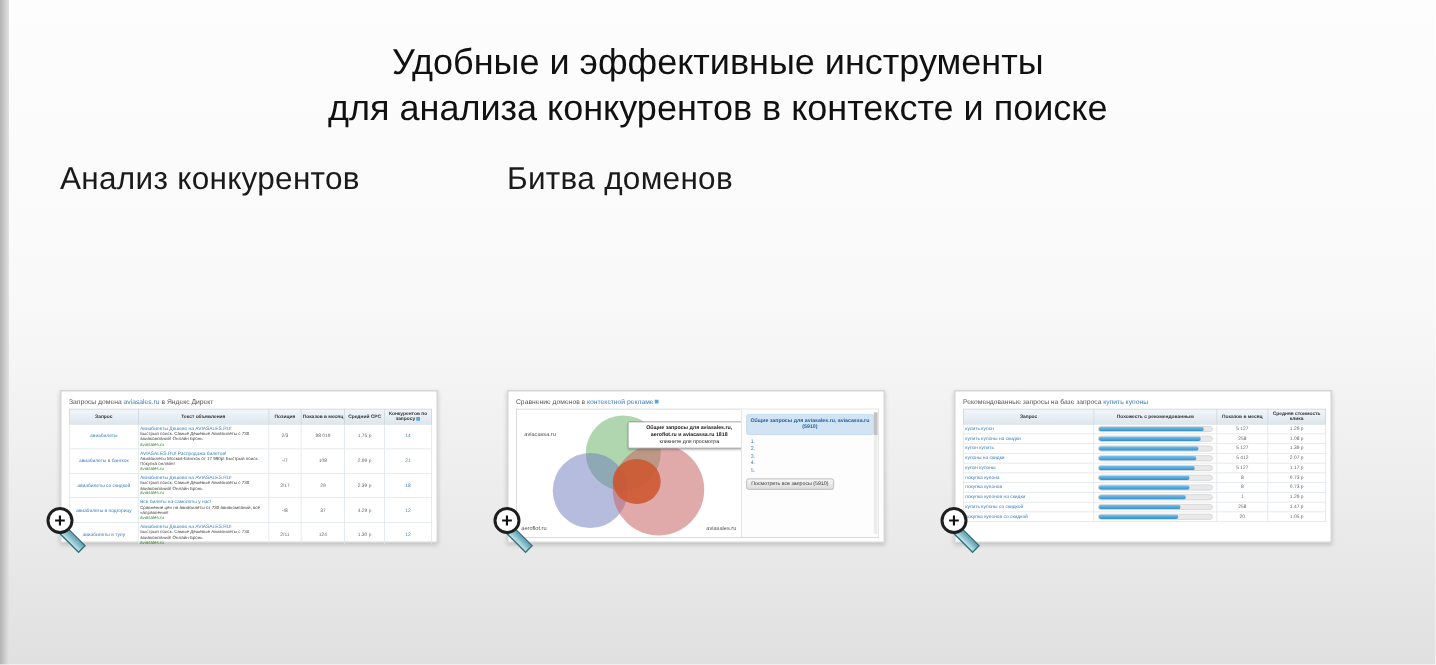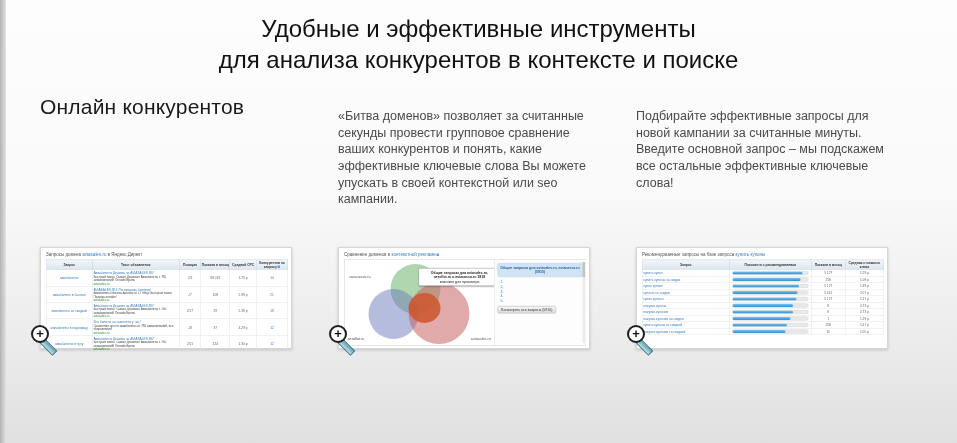--- a/index.html
+++ b/index.html
@@ -7,21 +7,21 @@
   body {
     font-family: "Liberation Sans", sans-serif;
     background: linear-gradient(180deg, #fdfdfd 0%, #f9f9f9 45%, #ebebeb 78%, #e0e0e0 100%);
     position: relative;
   }
   .left-edge {
     position: absolute; left: 0; top: 0; width: 6px; height: 100%;
     background: linear-gradient(to right, #b3b3b3, #e2e2e2);
   }
   .main-title {
-    margin-top: 13px;
+    margin-top: 26px;
     text-align: center;
     font-size: 24px; font-weight: 400; color: #111;
     line-height: 31px;
   }
   .cols {
     display: flex;
     padding: 20px 45px 0 40px;
     justify-content: space-between;
   }
   .col { width: 276px; position: relative; height: 265px; }
@@ -115,21 +115,21 @@
 <div class="left-edge"></div>
 
 <h1 class="main-title">
   <span>Удобные и эффективные инструменты</span><br>
   <span>для анализа конкурентов в контексте и поиске</span>
 </h1>
 
 <div class="cols">
 
   <div class="col">
-    <h2>Онлайн конкурентов</h2>
+    <h2>Анализ конкурентов</h2>
     <div class="card">
       <div class="mini">
         <div class="mini-title">
           <span>Запросы домена </span><span class="mini-link">aviasales.ru</span><span> в Яндекс Директ</span>
         </div>
         <table class="mini-table">
           <colgroup>
               <col style="width:19%">
               <col style="width:36%">
               <col style="width:9%">
@@ -213,21 +213,21 @@
         </table>
       </div>
       <div class="magnifier">
         <span class="mag-handle"></span>
         <span class="mag-circle">+</span>
       </div>
     </div>
   </div>
 
   <div class="col">
-    <p>«Битва доменов» позволяет за считанные секунды провести групповое сравнение ваших конкурентов и понять, какие эффективные ключевые слова Вы можете упускать в своей контекстной или seo кампании.</p>
+    <h2>Битва доменов</h2>
     <div class="card">
       <div class="mini">
         <div class="mini-title">
           <span>Сравнение доменов в </span><span class="mini-link">контекстной рекламе</span><span class="info-sq"></span>
         </div>
         <div class="venn-box">
           <div class="venn-area">
             <div class="circle c-green"></div>
             <div class="circle c-blue"></div>
             <div class="circle c-red"></div>
@@ -259,21 +259,20 @@
         </div>
       </div>
       <div class="magnifier">
         <span class="mag-handle"></span>
         <span class="mag-circle">+</span>
       </div>
     </div>
   </div>
 
   <div class="col">
-    <p>Подбирайте эффективные запросы для новой кампании за считанные минуты. Введите основной запрос – мы подскажем все остальные эффективные ключевые слова!</p>
     <div class="card">
       <div class="mini">
         <div class="mini-title">
           <span>Рекомендованные запросы на базе запроса </span><span class="mini-link">купить купоны</span>
         </div>
         <table class="mini-table">
           <colgroup>
               <col style="width:36%">
               <col style="width:34%">
               <col style="width:14%">

